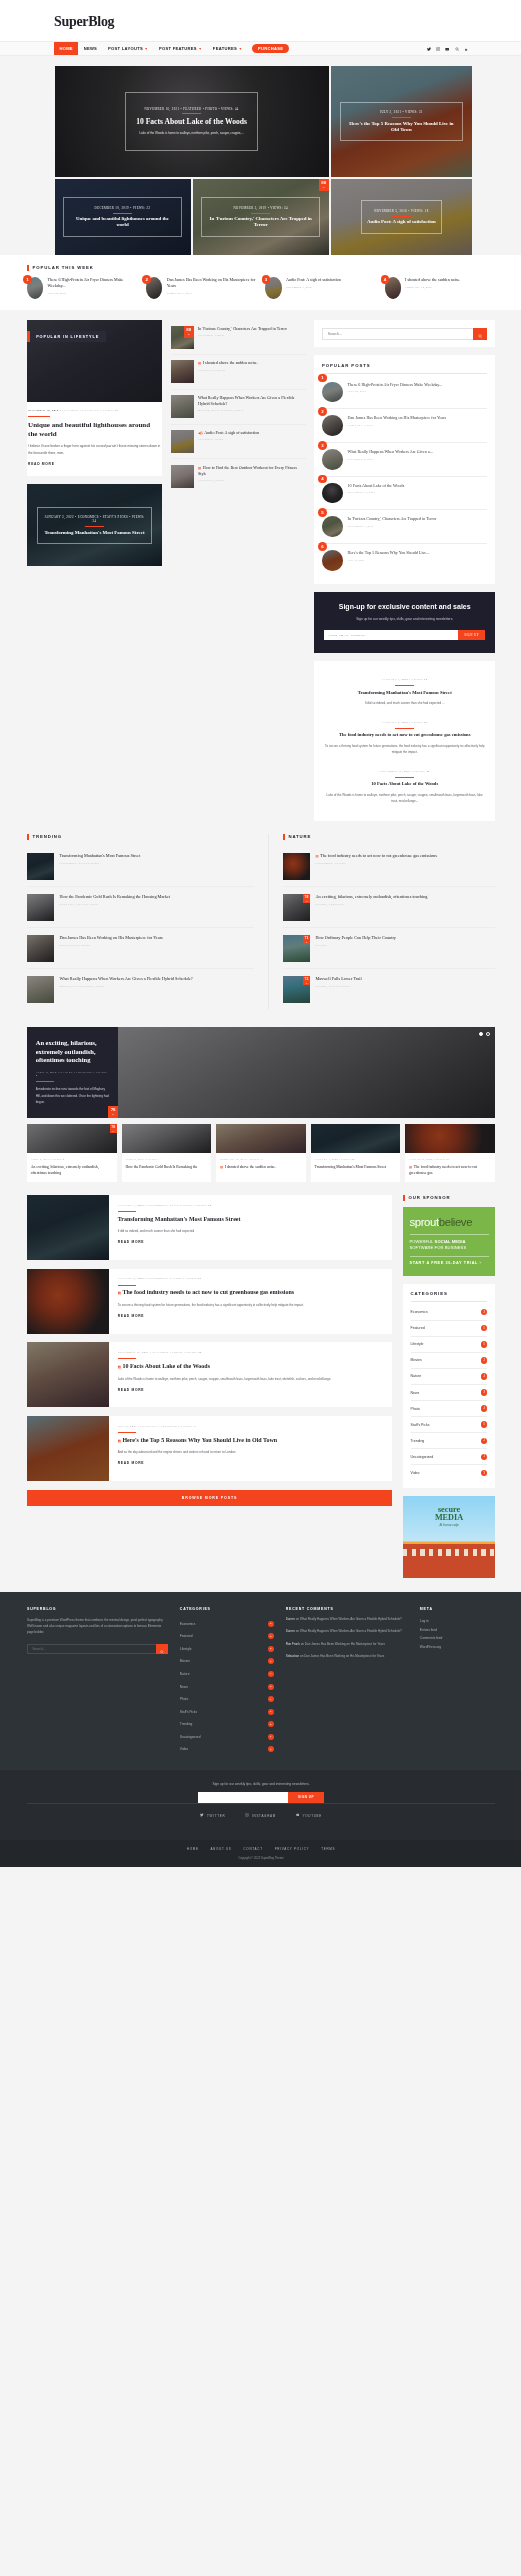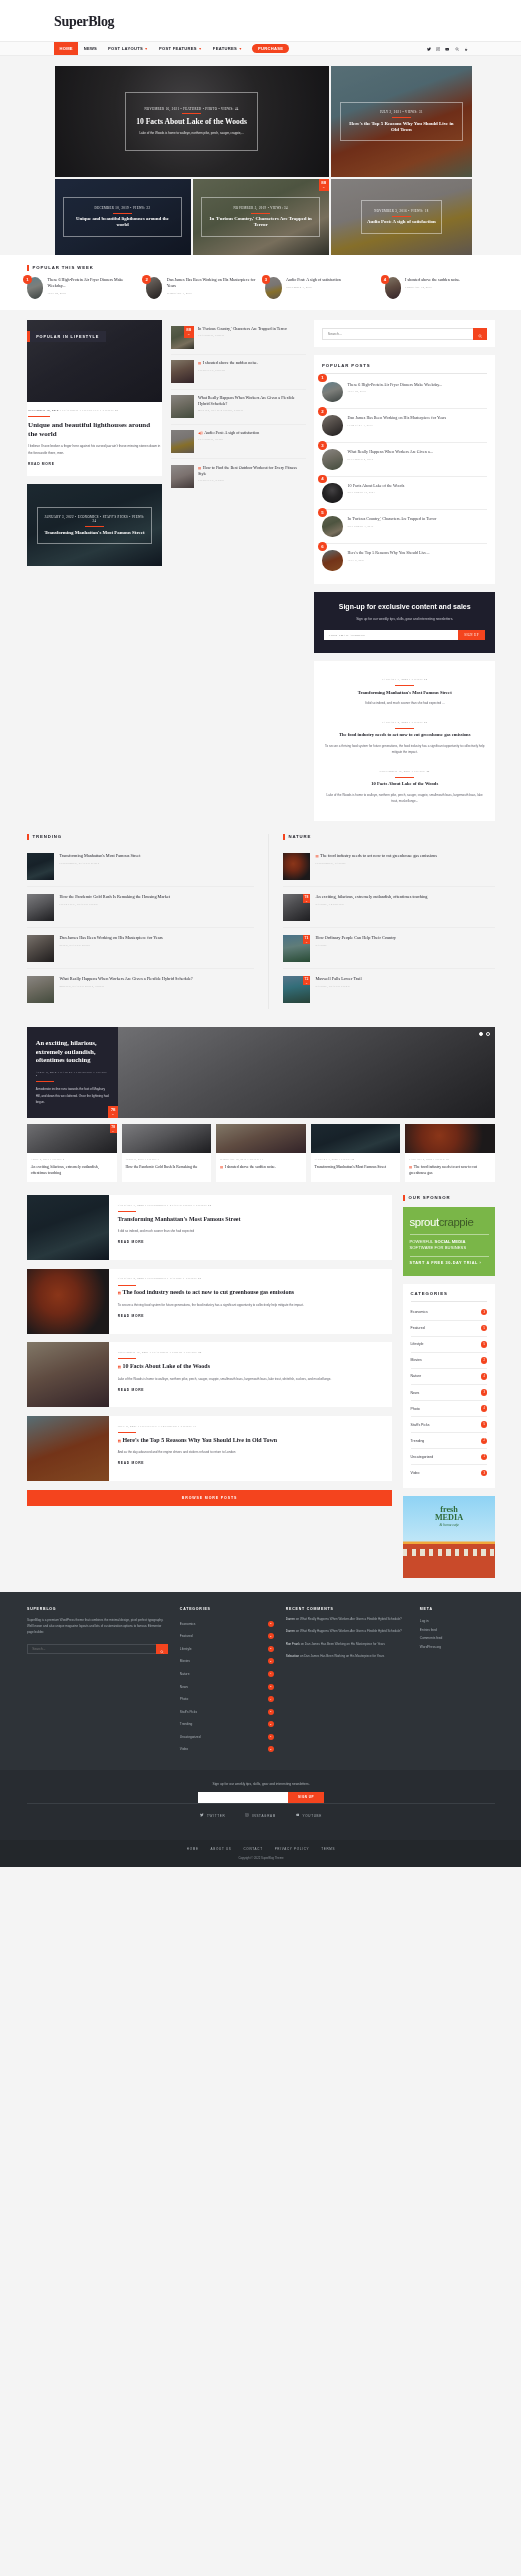--- a/index.html
+++ b/index.html
@@ -798,21 +798,21 @@
         </div>
       <button class="browse">Browse More Posts</button>
     </div>
     <aside>
       <div class="sec-head">
         <span class="sec-bar"></span>
         <span class="sec-title">Our Sponsor</span>
       </div>
       <div class="ad">
         <div class="ad-inner">
-          <div class="ad-logo"><span style="color:#fff">sprout</span><span>crappie</span></div>
+          <div class="ad-logo"><span style="color:#fff">sprout</span><span>believe</span></div>
           <div class="ad-l1"></div>
           <div class="ad-copy"><span>POWERFUL </span><b>SOCIAL MEDIA</b><br><span>SOFTWARE FOR BUSINESS</span></div>
           <div class="ad-l1"></div>
           <div class="ad-cta">START A FREE 30-DAY TRIAL ›</div>
         </div>
       </div>
       <div class="widget" style="margin-top:7.6px">
         <div class="w-title">Categories</div>
         <div id="cat-list">
             <div class="cat-row">
@@ -855,21 +855,21 @@
               <span>Uncategorized</span>
               <span class="cat-count">1</span>
             </div>
             <div class="cat-row">
               <span>Video</span>
               <span class="cat-count">3</span>
             </div>
           </div>
       </div>
       <div class="ad2">
-        <div class="ad2-title">fresh</div>
+        <div class="ad2-title">secure</div>
         <div class="ad2-title">MEDIA</div>
         <div class="ad2-sub">&amp; home cafe</div>
         <div class="ad2-shop"></div>
         <div class="ad2-awn"></div>
       </div>
     </aside>
   </div>
 </div>
 
 <footer>

